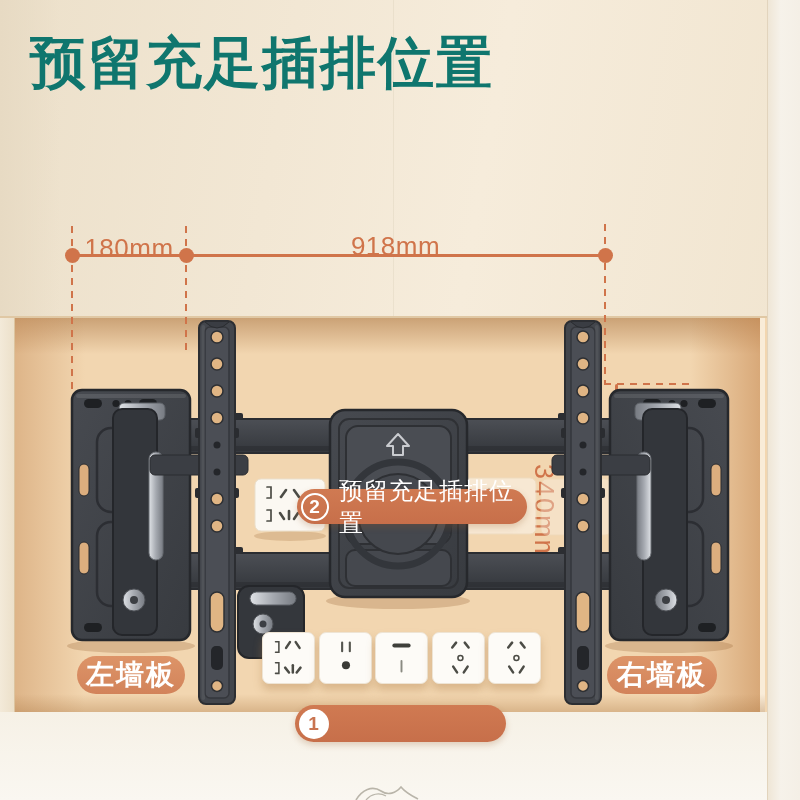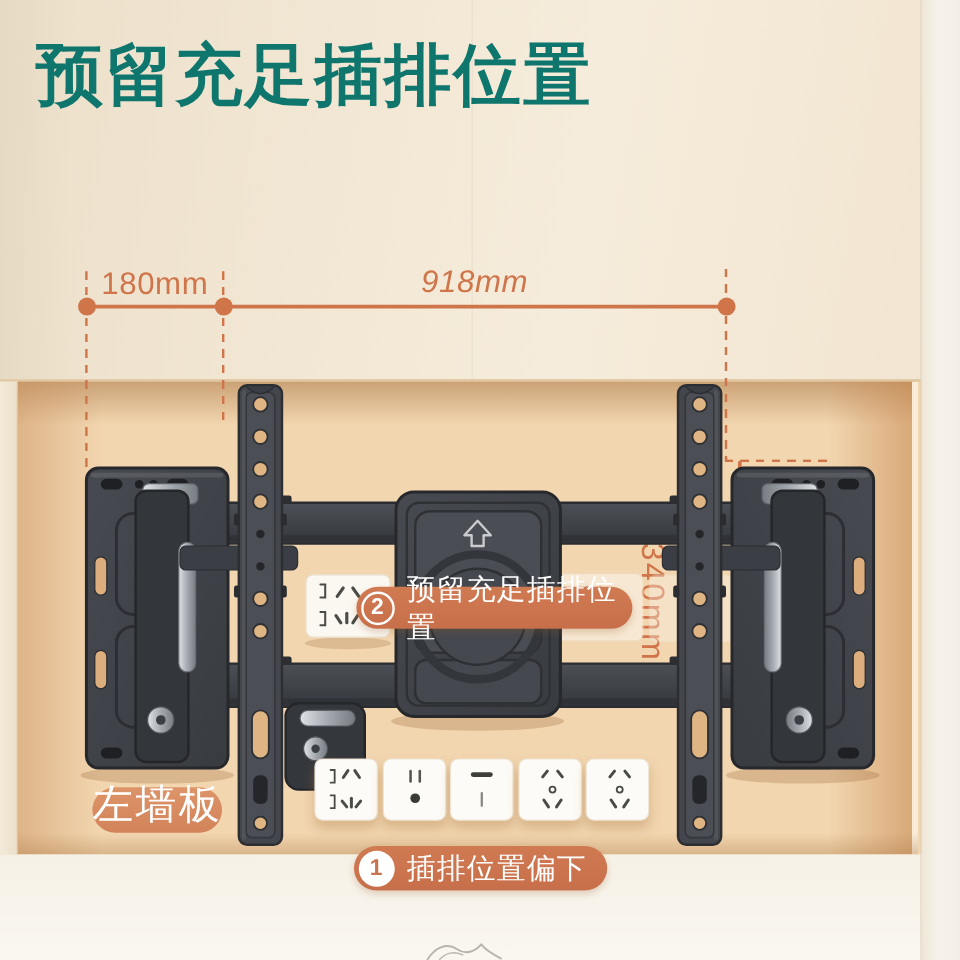--- a/index.html
+++ b/index.html
@@ -33,31 +33,31 @@
     background:linear-gradient(90deg,#efe6d6,#f6f2ea 40%,#f4efe6);
     border-left:1px solid #e2d4bd;}
   .panel-left-frame{left:0;top:318px;width:15px;height:394px;
     background:linear-gradient(90deg,#f3ead9,#ece0ca);border-right:1px solid #dcc49f;}
 
   
   .headline{left:30px;top:26px;color:#0f766e;font-weight:900;
     font-size:56px;line-height:74px;letter-spacing:2px;white-space:nowrap;}
 
   
-  .dim{color:#d0744a;}
+  .dim{color:#d0744a;margin-top:12px;}
   .dim-hline{background:#d0744a;height:3px;border-radius:2px;}
   .dim-dot{width:15px;height:15px;border-radius:50%;background:#d0744a;}
   .vdash{width:2px;background-image:repeating-linear-gradient(180deg,#d0744a 0 7px,rgba(0,0,0,0) 7px 13px);}
   .hdash{height:2px;background-image:repeating-linear-gradient(90deg,#d0744a 0 7px,rgba(0,0,0,0) 7px 13px);}
   .dim-label{font-size:26px;font-weight:500;text-align:center;letter-spacing:.5px;}
   .dim-vlabel{writing-mode:vertical-rl;font-size:27px;font-weight:500;letter-spacing:2px;}
 
   
   .pill{background:linear-gradient(180deg,#dd9468,#d2835a);border-radius:20px;color:#fff;
-    display:flex;align-items:flex-end;justify-content:center;font-size:34px;font-weight:400;letter-spacing:2px;}
+    display:flex;align-items:flex-end;justify-content:center;font-size:28px;font-weight:700;letter-spacing:2px;}
   .badge{background:linear-gradient(180deg,#d07a52,#c76f4a);border-radius:19px;color:#fff;
     display:flex;align-items:center;font-size:24px;font-weight:500;letter-spacing:1px;
     box-shadow:0 3px 6px rgba(150,90,45,.25);}
   .badge .num-ring{width:28px;height:28px;border:2.5px solid #fff;border-radius:50%;margin:0 10px 0 4px;
     display:flex;align-items:center;justify-content:center;font-size:19px;font-weight:700;flex:0 0 auto;}
   .badge .num-solid{width:30px;height:30px;background:#fff;border-radius:50%;margin:0 10px 0 4px;color:#c97450;
     display:flex;align-items:center;justify-content:center;font-size:19px;font-weight:700;flex:0 0 auto;}
 
   
   .socket{position:absolute;width:53px;height:52px;background:#fdfbf7;border-radius:7px;
@@ -82,21 +82,21 @@
   </div>
   <div class="abs band-bottom"></div>
   <div class="abs panel-left-frame"></div>
   <div class="abs panel-right"></div>
 
   <div class="abs headline">
     <div>预留充足插排位置</div>
   </div>
 
   <div class="abs dim dim-label" style="left:72px;top:221px;width:114px;">180mm</div>
-  <div class="abs dim dim-label" style="left:186px;top:219px;width:419px;font-style:italic;">918mm</div>
+  <div class="abs dim dim-label" style="left:186px;top:219px;width:419px;">918mm</div>
   <div class="abs dim-hline" style="left:72px;top:254px;width:533px;"></div>
   <div class="abs dim-dot" style="left:65px;top:248px;"></div>
   <div class="abs dim-dot" style="left:179px;top:248px;"></div>
   <div class="abs dim-dot" style="left:598px;top:248px;"></div>
   <div class="abs vdash" style="left:71px;top:226px;height:166px;"></div>
   <div class="abs vdash" style="left:185px;top:226px;height:128px;"></div>
   <div class="abs vdash" style="left:604px;top:224px;height:160px;"></div>
 
   <div class="abs hdash" style="left:578px;top:383px;width:112px;"></div>
   <div class="abs" style="left:615px;top:384px;width:3px;height:252px;background:#d0744a;border-radius:2px;"></div>
@@ -305,23 +305,25 @@
           <path d="M21 35 L25 41" stroke-width="2.6"></path>
             <path d="M36 35 L32 41" stroke-width="2.6"></path>
         </g>
       </svg>
     </div>
   </div>
 
   <div class="abs pill" style="left:77px;top:656px;width:108px;height:38px;">
     <span>左墙板</span>
   </div>
+  <div class="abs pill" style="left:607px;top:656px;width:110px;height:38px;">
+    <span>右墙板</span>
+  </div>
 
   <div class="abs badge" style="left:297px;top:489px;width:230px;height:35px;">
     <span class="num-ring">2</span>
     <span>预留充足插排位置</span>
   </div>
   <div class="abs badge" style="left:295px;top:705px;width:211px;height:37px;">
     <span class="num-solid">1</span>
-    <span>插排位置偏下</span>
   </div>
 
 </div>
 
 </body></html>

